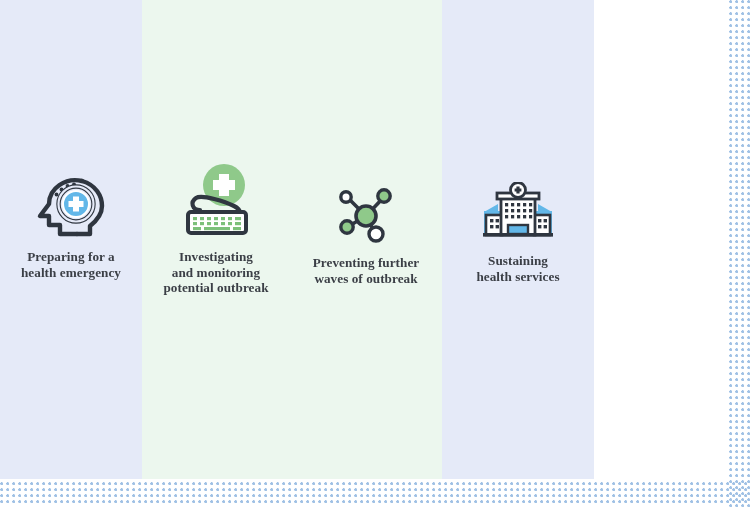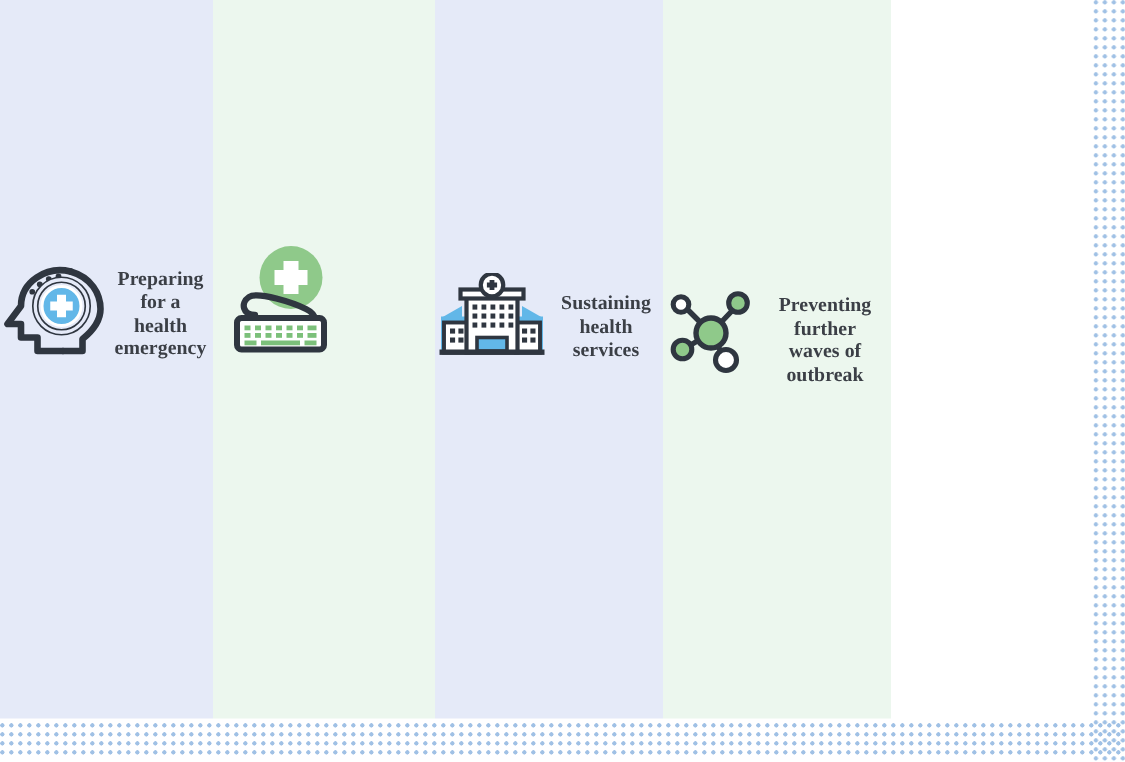--- a/index.html
+++ b/index.html
@@ -60,21 +60,21 @@
   }
   .col-lav { background: #e5eaf8; }
   .col-mint { background: #ecf7ee; }
 
   .col-inner {
     position: absolute;
     left: 0;
     right: 0;
     top: 168px;
     display: flex;
-    flex-direction: row;
+    flex-direction: column;
     align-items: center;
   }
 
   .icon-wrap {
     height: 72px;
     display: flex;
     align-items: center;
     justify-content: center;
   }
 
@@ -152,20 +152,48 @@
               <rect x="42" y="60" width="4" height="3.2"></rect>
               <rect x="49" y="60" width="4" height="3.2"></rect>
               <rect x="56" y="60" width="4" height="3.2"></rect>
               <rect x="63" y="60" width="6" height="3.2"></rect>
               <rect x="21" y="65" width="8" height="3.2"></rect>
               <rect x="32" y="65" width="26" height="3.2"></rect>
               <rect x="61" y="65" width="8" height="3.2"></rect>
             </g>
           </svg>
         </div>
+        <div class="label">Investigating
+and monitoring
+potential outbreak</div>
+      </div>
+    </div>
+
+    <div class="col col-mint" style="width:152px">
+      <div class="col-inner" style="top:186px">
+        <div class="icon-wrap" style="height:60px">
+          <svg width="64" height="60" viewBox="0 0 64 60">
+
+            <g stroke="#2f3640" stroke-width="3.6" stroke-linecap="round">
+              <line x1="32" y1="30" x2="14" y2="12"></line>
+              <line x1="32" y1="30" x2="50" y2="11"></line>
+              <line x1="32" y1="30" x2="15" y2="40"></line>
+              <line x1="32" y1="30" x2="41" y2="47"></line>
+            </g>
+
+            <circle cx="12" cy="11" r="5.2" fill="#ffffff" stroke="#2f3640" stroke-width="3.4"></circle>
+            <circle cx="50" cy="10" r="6.2" fill="#8fc98a" stroke="#2f3640" stroke-width="3.4"></circle>
+            <circle cx="13" cy="41" r="6.2" fill="#8fc98a" stroke="#2f3640" stroke-width="3.4"></circle>
+            <circle cx="42" cy="48" r="7" fill="#ffffff" stroke="#2f3640" stroke-width="3.4"></circle>
+
+            <circle cx="32" cy="30" r="10" fill="#8fc98a" stroke="#2f3640" stroke-width="3.6"></circle>
+          </svg>
+        </div>
+        <div class="label">Preventing further
+waves of outbreak</div>
       </div>
     </div>
 
     <div class="col col-lav" style="width:152px">
       <div class="col-inner" style="top:182px">
         <div class="icon-wrap" style="height:62px">
           <svg width="76" height="62" viewBox="0 0 76 62">
 
             <path d="M4 30 L18 22 L18 52 L4 52 Z" fill="#62b7e8"></path>
             <path d="M72 30 L58 22 L58 52 L72 52 Z" fill="#62b7e8"></path>
@@ -212,44 +240,19 @@
             <path d="M36.4 4.6 h3.2 v1.8 h1.8 v3.2 h-1.8 v1.8 h-3.2 V9.6 h-1.8 V6.4 h1.8 Z" fill="#2f3640"></path>
 
             <rect x="3" y="51" width="70" height="3.6" fill="#2f3640"></rect>
           </svg>
         </div>
         <div class="label">Sustaining
 health services</div>
       </div>
     </div>
 
-    <div class="col col-mint" style="width:152px">
-      <div class="col-inner" style="top:186px">
-        <div class="icon-wrap" style="height:60px">
-          <svg width="64" height="60" viewBox="0 0 64 60">
-
-            <g stroke="#2f3640" stroke-width="3.6" stroke-linecap="round">
-              <line x1="32" y1="30" x2="14" y2="12"></line>
-              <line x1="32" y1="30" x2="50" y2="11"></line>
-              <line x1="32" y1="30" x2="15" y2="40"></line>
-              <line x1="32" y1="30" x2="41" y2="47"></line>
-            </g>
-
-            <circle cx="12" cy="11" r="5.2" fill="#ffffff" stroke="#2f3640" stroke-width="3.4"></circle>
-            <circle cx="50" cy="10" r="6.2" fill="#8fc98a" stroke="#2f3640" stroke-width="3.4"></circle>
-            <circle cx="13" cy="41" r="6.2" fill="#8fc98a" stroke="#2f3640" stroke-width="3.4"></circle>
-            <circle cx="42" cy="48" r="7" fill="#ffffff" stroke="#2f3640" stroke-width="3.4"></circle>
-
-            <circle cx="32" cy="30" r="10" fill="#8fc98a" stroke="#2f3640" stroke-width="3.6"></circle>
-          </svg>
-        </div>
-        <div class="label">Preventing further
-waves of outbreak</div>
-      </div>
-    </div>
-
 
   </div>
 
   <div class="dots dots-right"></div>
   <div class="dots dots-bottom"></div>
 
 </div>
 
 </body></html>

